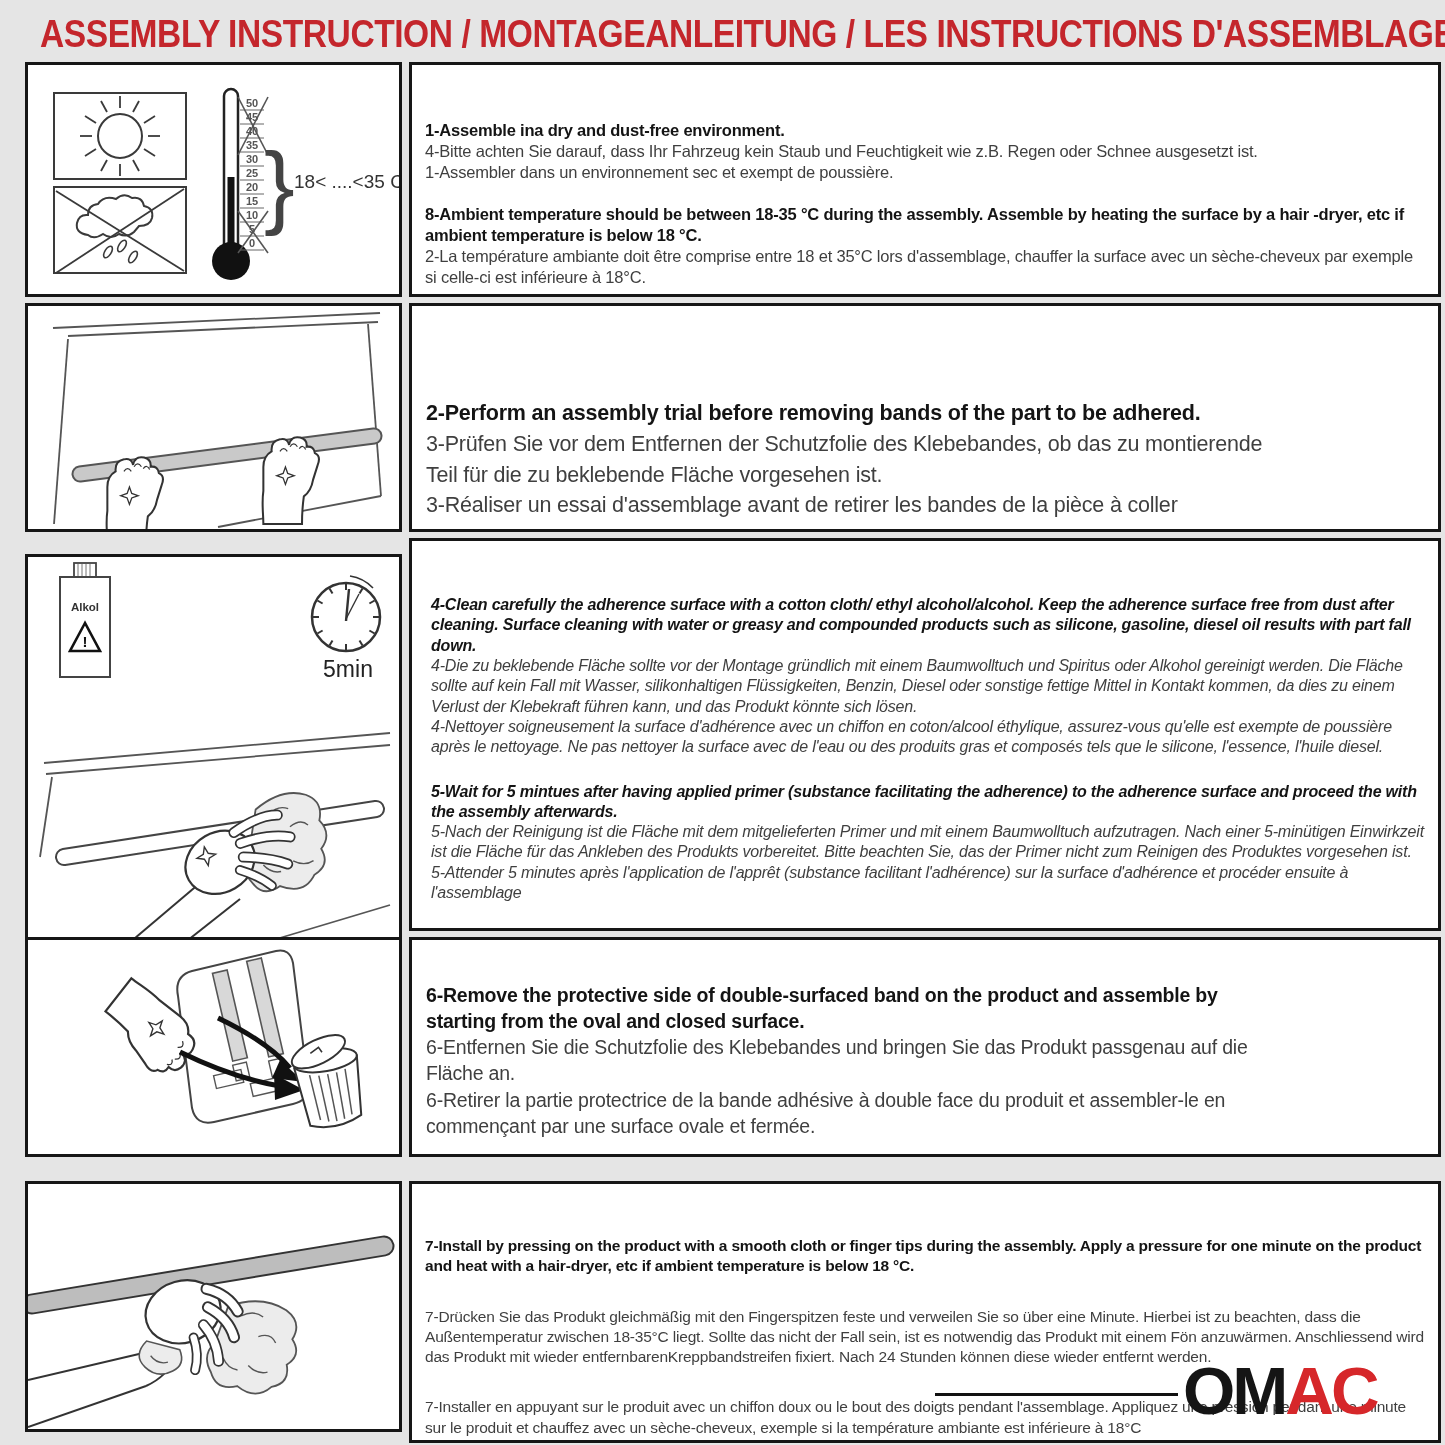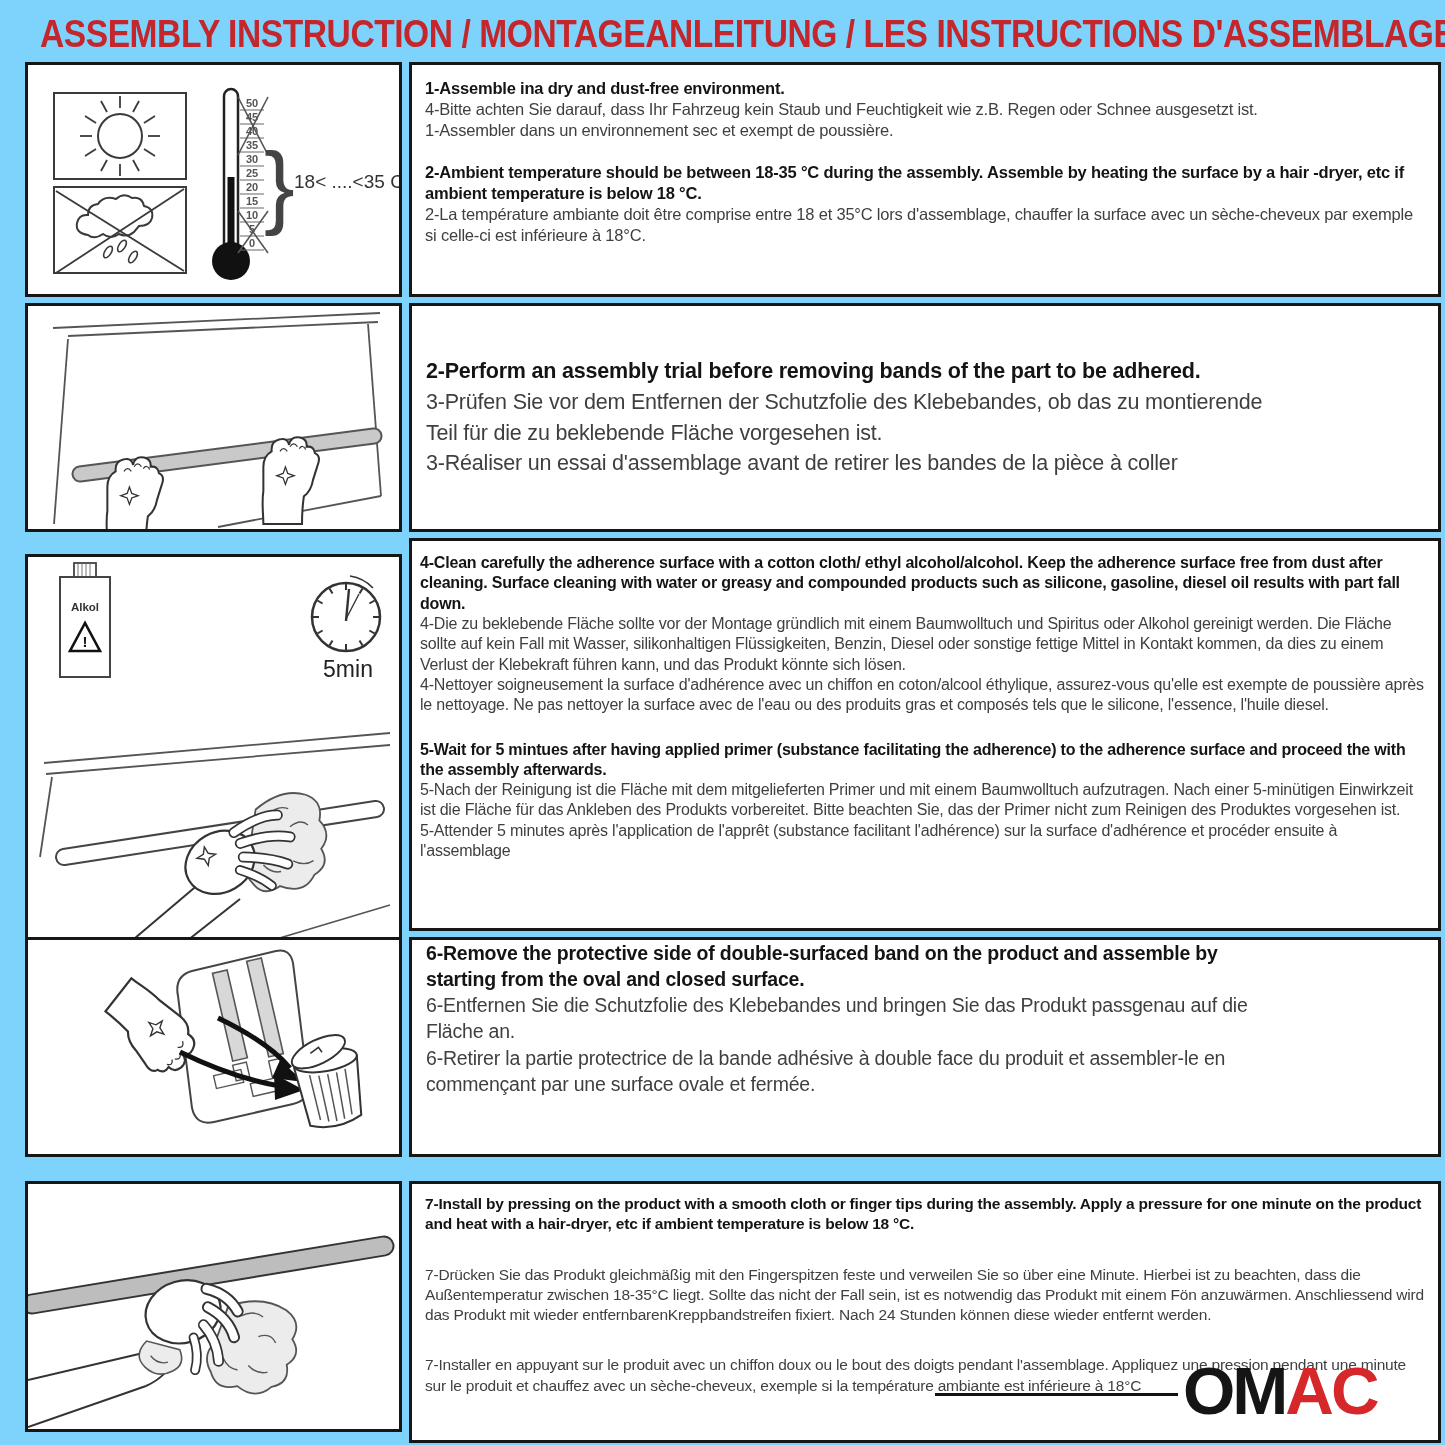--- a/index.html
+++ b/index.html
@@ -1,30 +1,30 @@
 <!DOCTYPE html>
 <html><head>
 <meta charset="utf-8">
 <style>
   html,body{margin:0;padding:0;background:#ffffff;}
-  #page{position:relative;width:1445px;height:1445px;background:#7dd3fc;overflow:hidden;
+  #page{position:relative;width:1445px;height:1445px;background:#e5e5e5;overflow:hidden;
         font-family:"Liberation Sans",sans-serif;}
   .title{position:absolute;left:40px;top:12px;width:1600px;font-size:39px;font-weight:bold;
          color:#c4262c;letter-spacing:-.5px;white-space:nowrap;transform:scaleX(.86);
          transform-origin:left top;}
   .box{position:absolute;border:3px solid #161616;background:#fff;box-sizing:border-box;}
   .lbox{left:25px;width:377px;}
   .rbox{left:409px;width:1032px;}
-  .txt{box-sizing:border-box;height:100%;display:flex;flex-direction:column;}
+  .txt{box-sizing:border-box;height:100%;display:flex;flex-direction:column;margin-top:42px;}
   .txt p{margin:0;}
   .b{font-weight:bold;color:#141414;}
   .r{font-weight:normal;color:#3f3f3f;}
   .t1{padding:13px 12px 0 13px;font-size:16.5px;line-height:1.26;letter-spacing:-.2px;}
   .t2{padding:0 150px 0 14px;font-size:21.5px;line-height:1.42;justify-content:center;letter-spacing:-.2px;}
-  .t3{padding:12px 12px 0 8px;font-size:16px;line-height:1.27;letter-spacing:-.2px;}
+  .t3{padding:12px 12px 0 19px;font-size:16px;line-height:1.27;letter-spacing:-.2px;font-style:italic;}
   .t4{padding:0 190px 0 14px;font-size:19.5px;line-height:1.34;justify-content:flex-start;letter-spacing:-.2px;}
   .t5{padding:10px 12px 0 13px;font-size:15.5px;line-height:1.31;letter-spacing:-.2px;gap:30px;}
   .gap1{height:22px;flex:none;}
   .gap3{height:24px;flex:none;}
   svg{display:block;}
   .logo{position:absolute;left:1183px;top:1358px;font-size:66px;font-weight:bold;
         letter-spacing:-3px;line-height:1;transform:scaleX(1.02);transform-origin:left top;}
   .logo .blk{color:#151515;}
   .logo .red{color:#d6272a;}
   .logo-line{position:absolute;left:935px;top:1393px;width:243px;height:3px;background:#111;}
@@ -109,21 +109,21 @@
         <text x="266" y="123" font-size="19" fill="#333">18&lt; ....&lt;35 C</text>
       </g>
     </svg>
   </div>
   <div class="box rbox" style="top:62px;height:235px;">
     <div class="txt t1">
       <p class="b">1-Assemble ina dry and dust-free environment.</p>
       <p class="r">4-Bitte achten Sie darauf, dass Ihr Fahrzeug kein Staub und Feuchtigkeit wie z.B. Regen oder Schnee ausgesetzt ist.</p>
       <p class="r">1-Assembler dans un environnement sec et exempt de poussière.</p>
       <div class="gap1"></div>
-      <p class="b">2-Ambient temperature should be between 18-35 °C  during the assembly. Assemble by heating the surface by a hair -dryer, etc if ambient temperature is below 18 °C.</p>
+      <p class="b">8-Ambient temperature should be between 18-35 °C  during the assembly. Assemble by heating the surface by a hair -dryer, etc if ambient temperature is below 18 °C.</p>
       <p class="r">2-La température ambiante doit être comprise entre 18 et 35°C lors d'assemblage, chauffer la surface avec un sèche-cheveux par exemple si celle-ci est inférieure à 18°C.</p>
     </div>
   </div>
 
   <div class="box lbox" style="top:303px;height:229px;">
     <svg viewBox="0 0 371 223" width="371" height="223">
       <g fill="none" stroke="#555" stroke-width="1.8">
         <line x1="25" y1="22" x2="352" y2="7"></line>
         <line x1="40" y1="30" x2="350" y2="16"></line>
         <line x1="40" y1="33" x2="26" y2="218"></line>

